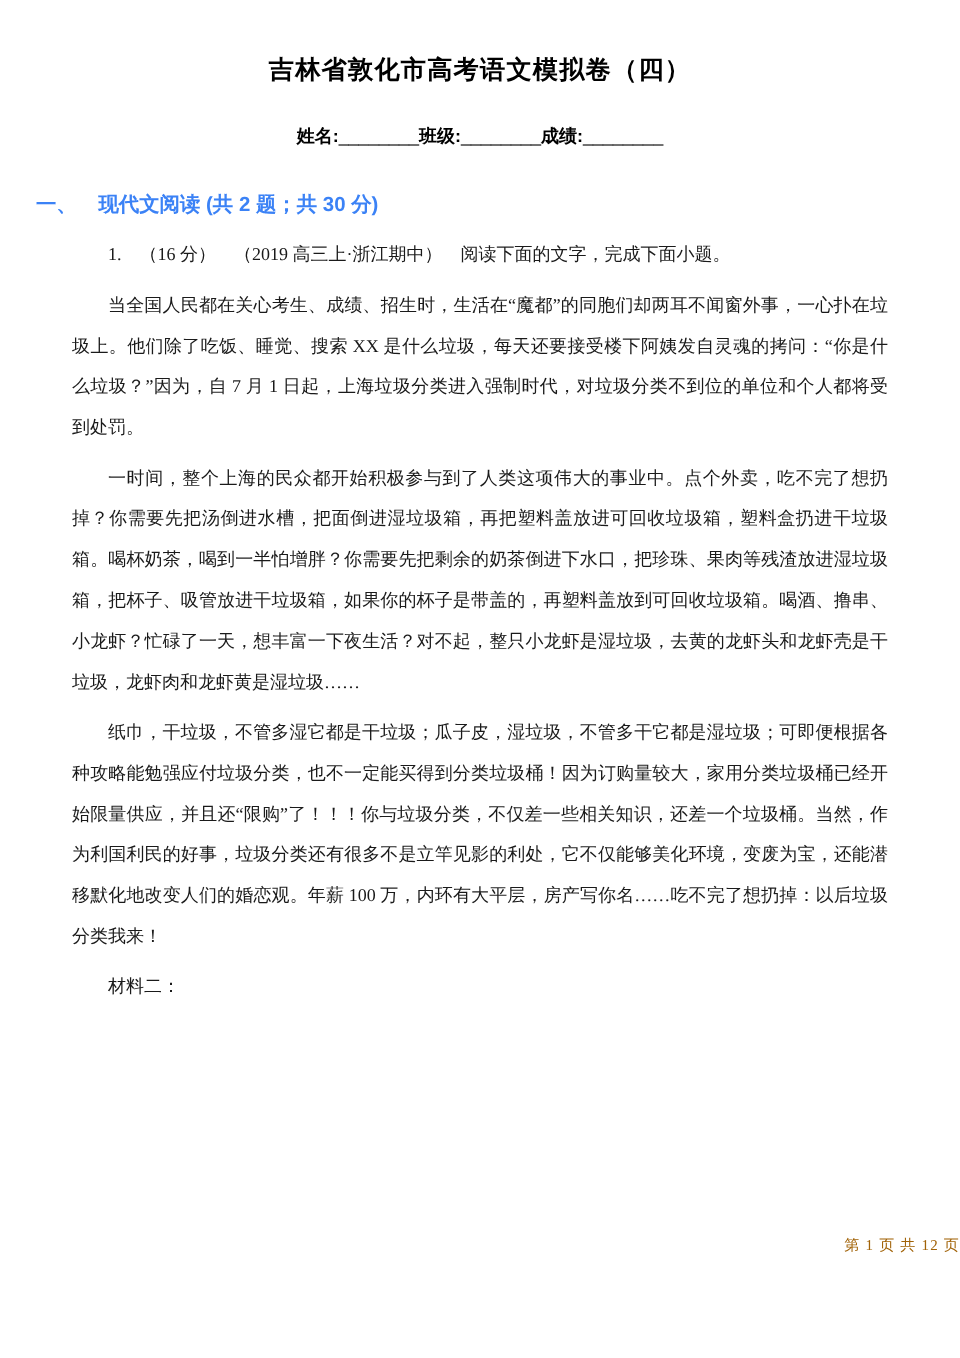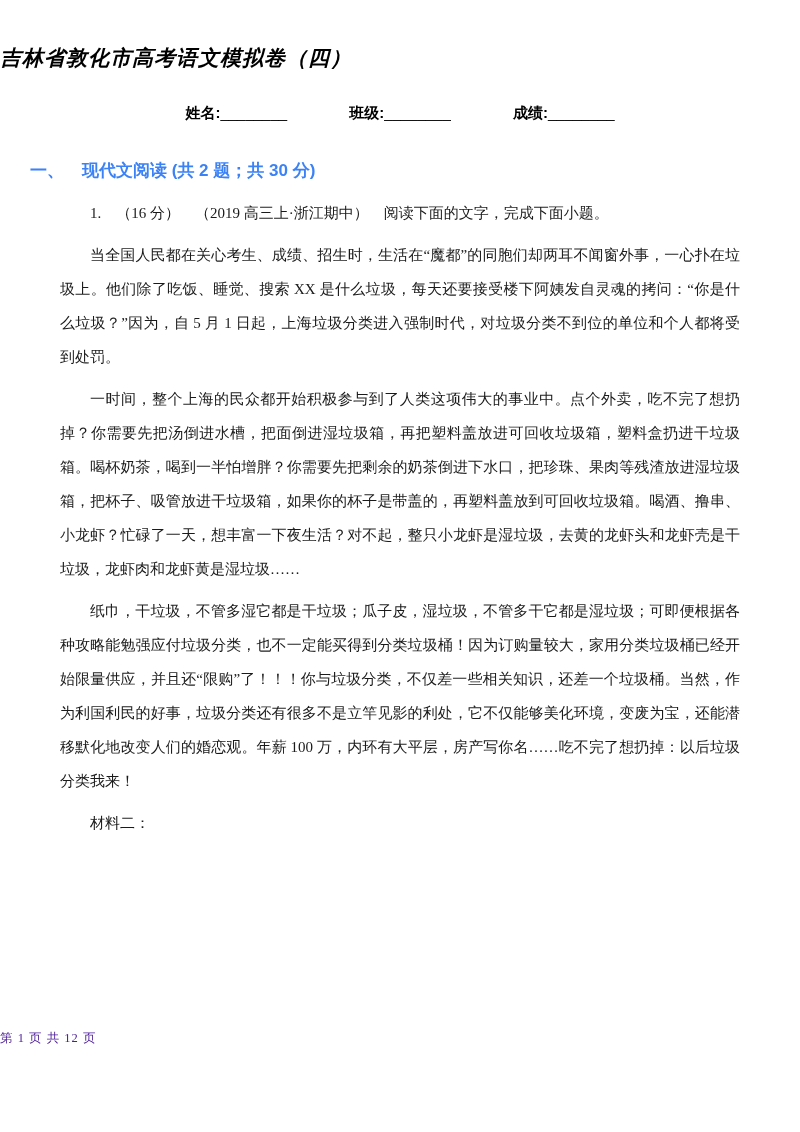--- a/index.html
+++ b/index.html
@@ -12,32 +12,30 @@
     width: 800px;
     height: 1132px;
     background: #ffffff;
     color: #1a1a1a;
     font-family: "Liberation Serif", serif;
     overflow: hidden;
   }
   .doc-title {
     margin: 0;
     padding-top: 44px;
-    text-align: left;
+    text-align: center;
     font-size: 21px;
     font-weight: bold;
     color: #000000;
     letter-spacing: 1px;
     font-family: "Liberation Sans", sans-serif;
-    font-style: italic;
   }
   .fields-row {
     display: flex;
     justify-content: center;
-    gap: 62px;
     margin-top: 32px;
     font-size: 15px;
     font-weight: bold;
     color: #000000;
     font-family: "Liberation Sans", sans-serif;
   }
   .field { white-space: nowrap; }
   .field .blank { font-weight: normal; letter-spacing: 0; }
   .section-heading {
     margin: 36px 0 0 30px;
@@ -56,23 +54,23 @@
   }
   .content p {
     margin: 0 0 8px 0;
     text-indent: 2em;
   }
   .page-footer {
     position: absolute;
     top: 1030px;
     left: 0;
     width: 100%;
-    text-align: left;
+    text-align: right;
     font-size: 12.5px;
-    color: #4c1d95;
+    color: #a16207;
     letter-spacing: 1px;
   }
 </style>
 </head>
 <body>
 
 <div class="page">
 
   <h1 class="doc-title">吉林省敦化市高考语文模拟卷（四）</h1>
 
@@ -81,21 +79,21 @@
     <span class="field"><span>班级:</span><span class="blank">________</span></span>
     <span class="field"><span>成绩:</span><span class="blank">________</span></span>
   </div>
 
   <h2 class="section-heading">
     <span class="sec-num">一、</span><span>现代文阅读 (共 2 题；共 30 分)</span>
   </h2>
 
   <div class="content">
     <p>1.　（16 分）　（2019 高三上·浙江期中）　阅读下面的文字，完成下面小题。</p>
-    <p>当全国人民都在关心考生、成绩、招生时，生活在“魔都”的同胞们却两耳不闻窗外事，一心扑在垃圾上。他们除了吃饭、睡觉、搜索 XX 是什么垃圾，每天还要接受楼下阿姨发自灵魂的拷问：“你是什么垃圾？”因为，自 5 月 1 日起，上海垃圾分类进入强制时代，对垃圾分类不到位的单位和个人都将受到处罚。</p>
+    <p>当全国人民都在关心考生、成绩、招生时，生活在“魔都”的同胞们却两耳不闻窗外事，一心扑在垃圾上。他们除了吃饭、睡觉、搜索 XX 是什么垃圾，每天还要接受楼下阿姨发自灵魂的拷问：“你是什么垃圾？”因为，自 7 月 1 日起，上海垃圾分类进入强制时代，对垃圾分类不到位的单位和个人都将受到处罚。</p>
     <p>一时间，整个上海的民众都开始积极参与到了人类这项伟大的事业中。点个外卖，吃不完了想扔掉？你需要先把汤倒进水槽，把面倒进湿垃圾箱，再把塑料盖放进可回收垃圾箱，塑料盒扔进干垃圾箱。喝杯奶茶，喝到一半怕增胖？你需要先把剩余的奶茶倒进下水口，把珍珠、果肉等残渣放进湿垃圾箱，把杯子、吸管放进干垃圾箱，如果你的杯子是带盖的，再塑料盖放到可回收垃圾箱。喝酒、撸串、小龙虾？忙碌了一天，想丰富一下夜生活？对不起，整只小龙虾是湿垃圾，去黄的龙虾头和龙虾壳是干垃圾，龙虾肉和龙虾黄是湿垃圾……</p>
     <p>纸巾，干垃圾，不管多湿它都是干垃圾；瓜子皮，湿垃圾，不管多干它都是湿垃圾；可即便根据各种攻略能勉强应付垃圾分类，也不一定能买得到分类垃圾桶！因为订购量较大，家用分类垃圾桶已经开始限量供应，并且还“限购”了！！！你与垃圾分类，不仅差一些相关知识，还差一个垃圾桶。当然，作为利国利民的好事，垃圾分类还有很多不是立竿见影的利处，它不仅能够美化环境，变废为宝，还能潜移默化地改变人们的婚恋观。年薪 100 万，内环有大平层，房产写你名……吃不完了想扔掉：以后垃圾分类我来！</p>
     <p>材料二：</p>
   </div>
 
   <div class="page-footer">第 1 页 共 12 页</div>
 
 </div>
 
 </body></html>

